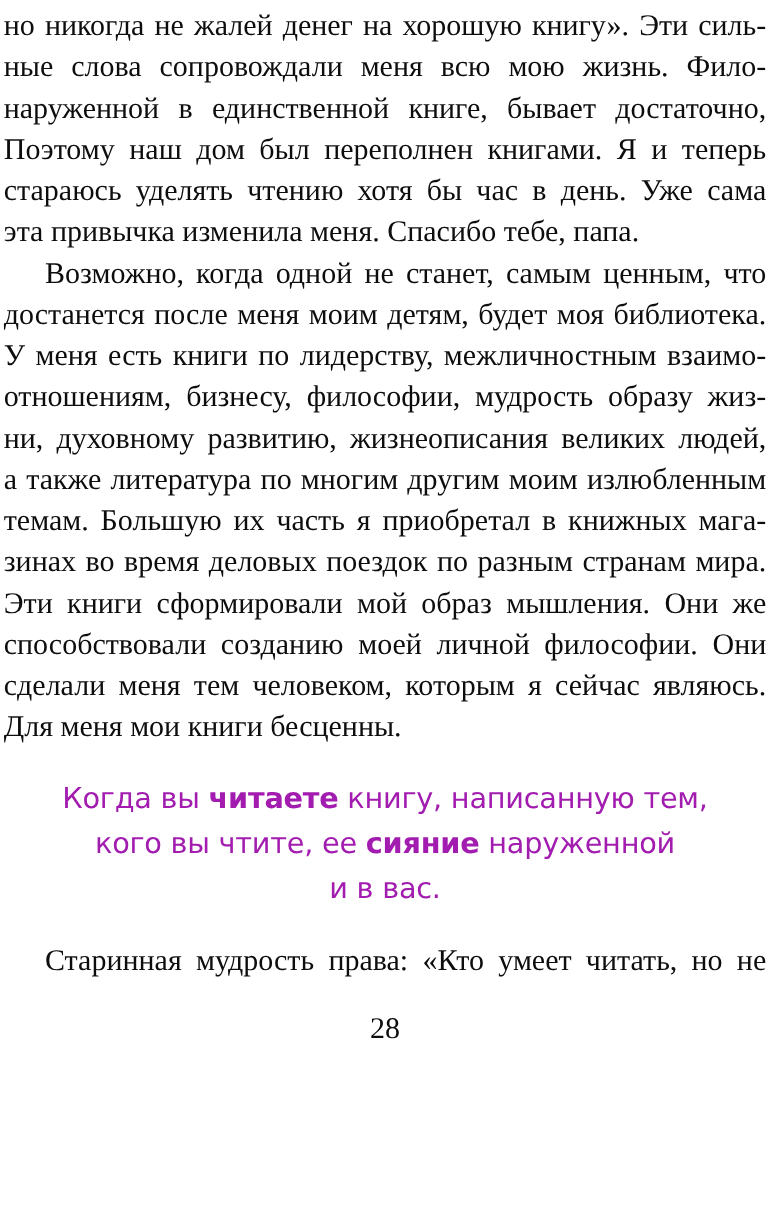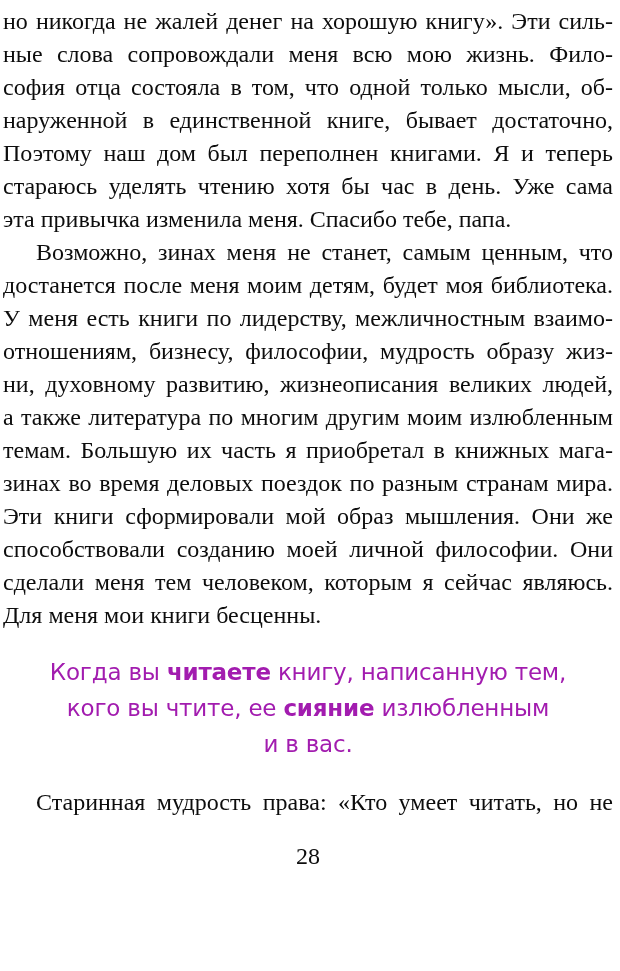--- a/index.html
+++ b/index.html
@@ -61,45 +61,44 @@
   }
 </style>
 </head>
 <body>
 
 <div class="page">
 
   <div class="para">
     <div class="line">но никогда не жалей денег на хорошую книгу». Эти силь-</div>
     <div class="line">ные слова сопровождали меня всю мою жизнь. Фило-</div>
-    <div class="line">софия отца состояла в том, что одной только мысли, об-</div>
     <div class="line">наруженной в единственной книге, бывает достаточно,</div>
     <div class="line">Поэтому наш дом был переполнен книгами. Я и теперь</div>
     <div class="line">стараюсь уделять чтению хотя бы час в день. Уже сама</div>
     <div class="line last">эта привычка изменила меня. Спасибо тебе, папа.</div>
   </div>
 
   <div class="para">
-    <div class="line indent">Возможно, зинах меня не станет, самым ценным, что</div>
+    <div class="line indent">Возможно, когда одной не станет, самым ценным, что</div>
     <div class="line">достанется после меня моим детям, будет моя библиотека.</div>
     <div class="line">У меня есть книги по лидерству, межличностным взаимо-</div>
     <div class="line">отношениям, бизнесу, философии, мудрость образу жиз-</div>
     <div class="line">ни, духовному развитию, жизнеописания великих людей,</div>
     <div class="line">а также литература по многим другим моим излюбленным</div>
     <div class="line">темам. Большую их часть я приобретал в книжных мага-</div>
     <div class="line">зинах во время деловых поездок по разным странам мира.</div>
     <div class="line">Эти книги сформировали мой образ мышления. Они же</div>
     <div class="line">способствовали созданию моей личной философии. Они</div>
     <div class="line">сделали меня тем человеком, которым я сейчас являюсь.</div>
     <div class="line last">Для меня мои книги бесценны.</div>
   </div>
 
   <div class="quote">
     <div class="qline"><span>Когда вы </span><b>читаете</b><span> книгу, написанную тем,</span></div>
-    <div class="qline"><span>кого вы чтите, ее </span><b>сияние</b><span> излюбленным</span></div>
+    <div class="qline"><span>кого вы чтите, ее </span><b>сияние</b><span> наруженной</span></div>
     <div class="qline"><span>и в вас.</span></div>
   </div>
 
   <div class="para closing">
     <div class="line indent">Старинная мудрость права: «Кто умеет читать, но не</div>
   </div>
 
   <div class="page-number">28</div>
 
 </div>

